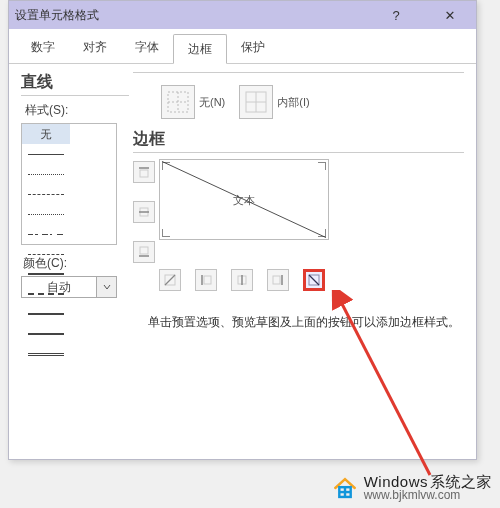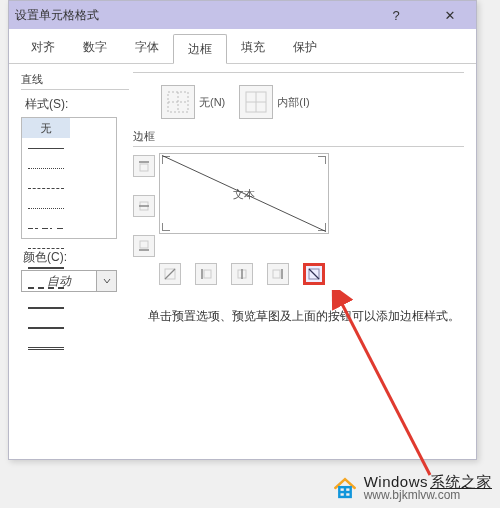--- a/index.html
+++ b/index.html
@@ -7,27 +7,27 @@
   .window { position:absolute; left:8px; top:0; width:469px; height:460px; background:#fff; border:1px solid #b9b9c8; box-shadow:2px 2px 6px rgba(0,0,0,0.15); }
   .titlebar { height:28px; background:#c5c2e8; display:flex; align-items:center; padding:0 6px; font-size:12px; color:#333;gap:14px; }
   .titlebar .title { flex:1; }
   .titlebar .tbtn { width:40px; height:28px; display:flex; align-items:center; justify-content:center; font-size:13px; color:#333; }
   .tabs { display:flex; border-bottom:1px solid #ccc; padding:0 8px; margin-top:4px; }
   .tab { font-size:12px; color:#444; padding:6px 14px 5px 14px; cursor:default; }
   .tab.active { border:1px solid #bbb; border-bottom:1px solid #fff; background:#fff; position:relative; top:1px; border-radius:2px 2px 0 0; }
   .content { padding:8px 12px 4px 12px; display:flex; font-size:12px; color:#444; }
   .col-left { width:108px; }
   .col-right { flex:1; padding-left:4px; }
-  .section-title { font-size:11px; margin-bottom:2px; }
+  .section-title { font-size:16px; margin-bottom:2px;font-weight:bold; }
   .left-divider { border-bottom:1px solid #ccc; margin-bottom:6px; }
   .style-box { border:1px solid #bbb; width:96px; height:122px; margin-bottom:4px; display:flex; flex-wrap:wrap; }
   .style-cell { width:48px; height:20px; display:flex; align-items:center; justify-content:center; position:relative; }
   .style-cell.sel { background:#d9e4f2; }
   .style-cell .swatch { width:36px; height:0; }
-  .color-row { display:flex; align-items:center; margin-top:2px;font-style:italic; }
+  .color-row { display:flex; align-items:center; margin-top:2px; }
   .color-select { border:1px solid #aaa; width:76px; height:22px; display:flex; align-items:center; justify-content:center; font-size:12px; background:#fff; }
   .color-btn { width:20px; height:22px; border:1px solid #aaa; border-left:none; background:#efefef; display:flex; align-items:center; justify-content:center; }
   .preset-row { display:flex; gap:14px; padding:6px 0 6px 28px; }
   .preset { display:flex; flex-direction:row; align-items:center; gap:4px; font-size:11px; color:#555; }
   .preset-icon { width:34px; height:34px; border:1px solid #bbb; background:#f5f5f5; display:flex; align-items:center; justify-content:center; }
   .preset-icon.active { border:1px solid #888; background:#e4e4e4; }
   .preset-icon svg { stroke:#888; }
   .border-area { display:flex; margin-top:2px; }
   .border-side-col { width:26px; display:flex; flex-direction:column; gap:18px; padding-top:2px; }
   .mini-btn { width:22px; height:22px; border:1px solid #c2c2c2; background:#f4f4f4; display:flex; align-items:center; justify-content:center; }
@@ -54,25 +54,24 @@
 <body>
 
 <div class="window">
   <div class="titlebar">
     <span class="title">设置单元格格式</span>
     <div class="tbtn">?</div>
     <div class="tbtn">✕</div>
   </div>
 
   <div class="tabs">
+    <div class="tab">数字</div>
     <div class="tab">对齐</div>
-    <div class="tab">数字</div>
     <div class="tab">字体</div>
     <div class="tab active">边框</div>
-    <div class="tab">填充</div>
     <div class="tab">保护</div>
   </div>
 
   <div class="content">
     <div class="col-left">
       <div class="section-title">直线</div>
       <div class="left-divider"></div>
       <div style="margin:0 0 4px 4px;">样式(S):</div>
       <div class="style-box">
         <div class="style-cell sel">
@@ -232,16 +231,16 @@
 </svg>
 
 <div class="watermark">
   <svg class="logo-house" viewBox="0 0 32 32">
     <path d="M4 16 L16 5 L28 16" fill="none" stroke="#f5a623" stroke-width="3" stroke-linecap="round"></path>
     <rect x="9" y="15" width="14" height="12" fill="none" stroke="#1296db" stroke-width="3"></rect>
     <line x1="16" y1="15" x2="16" y2="27" stroke="#1296db" stroke-width="3"></line>
     <line x1="9" y1="21" x2="23" y2="21" stroke="#1296db" stroke-width="3"></line>
   </svg>
   <div class="wm-text">
-    <div class="wm-top"><span>Windows</span><span style="margin-left:2px;text-decoration:underline;">系统之家</span></div>
+    <div class="wm-top"><span>Windows</span><span style="margin-left:2px;">系统之家</span></div>
     <div class="wm-bot">www.bjkmlvw.com</div>
   </div>
 </div>
 
 </body></html>

